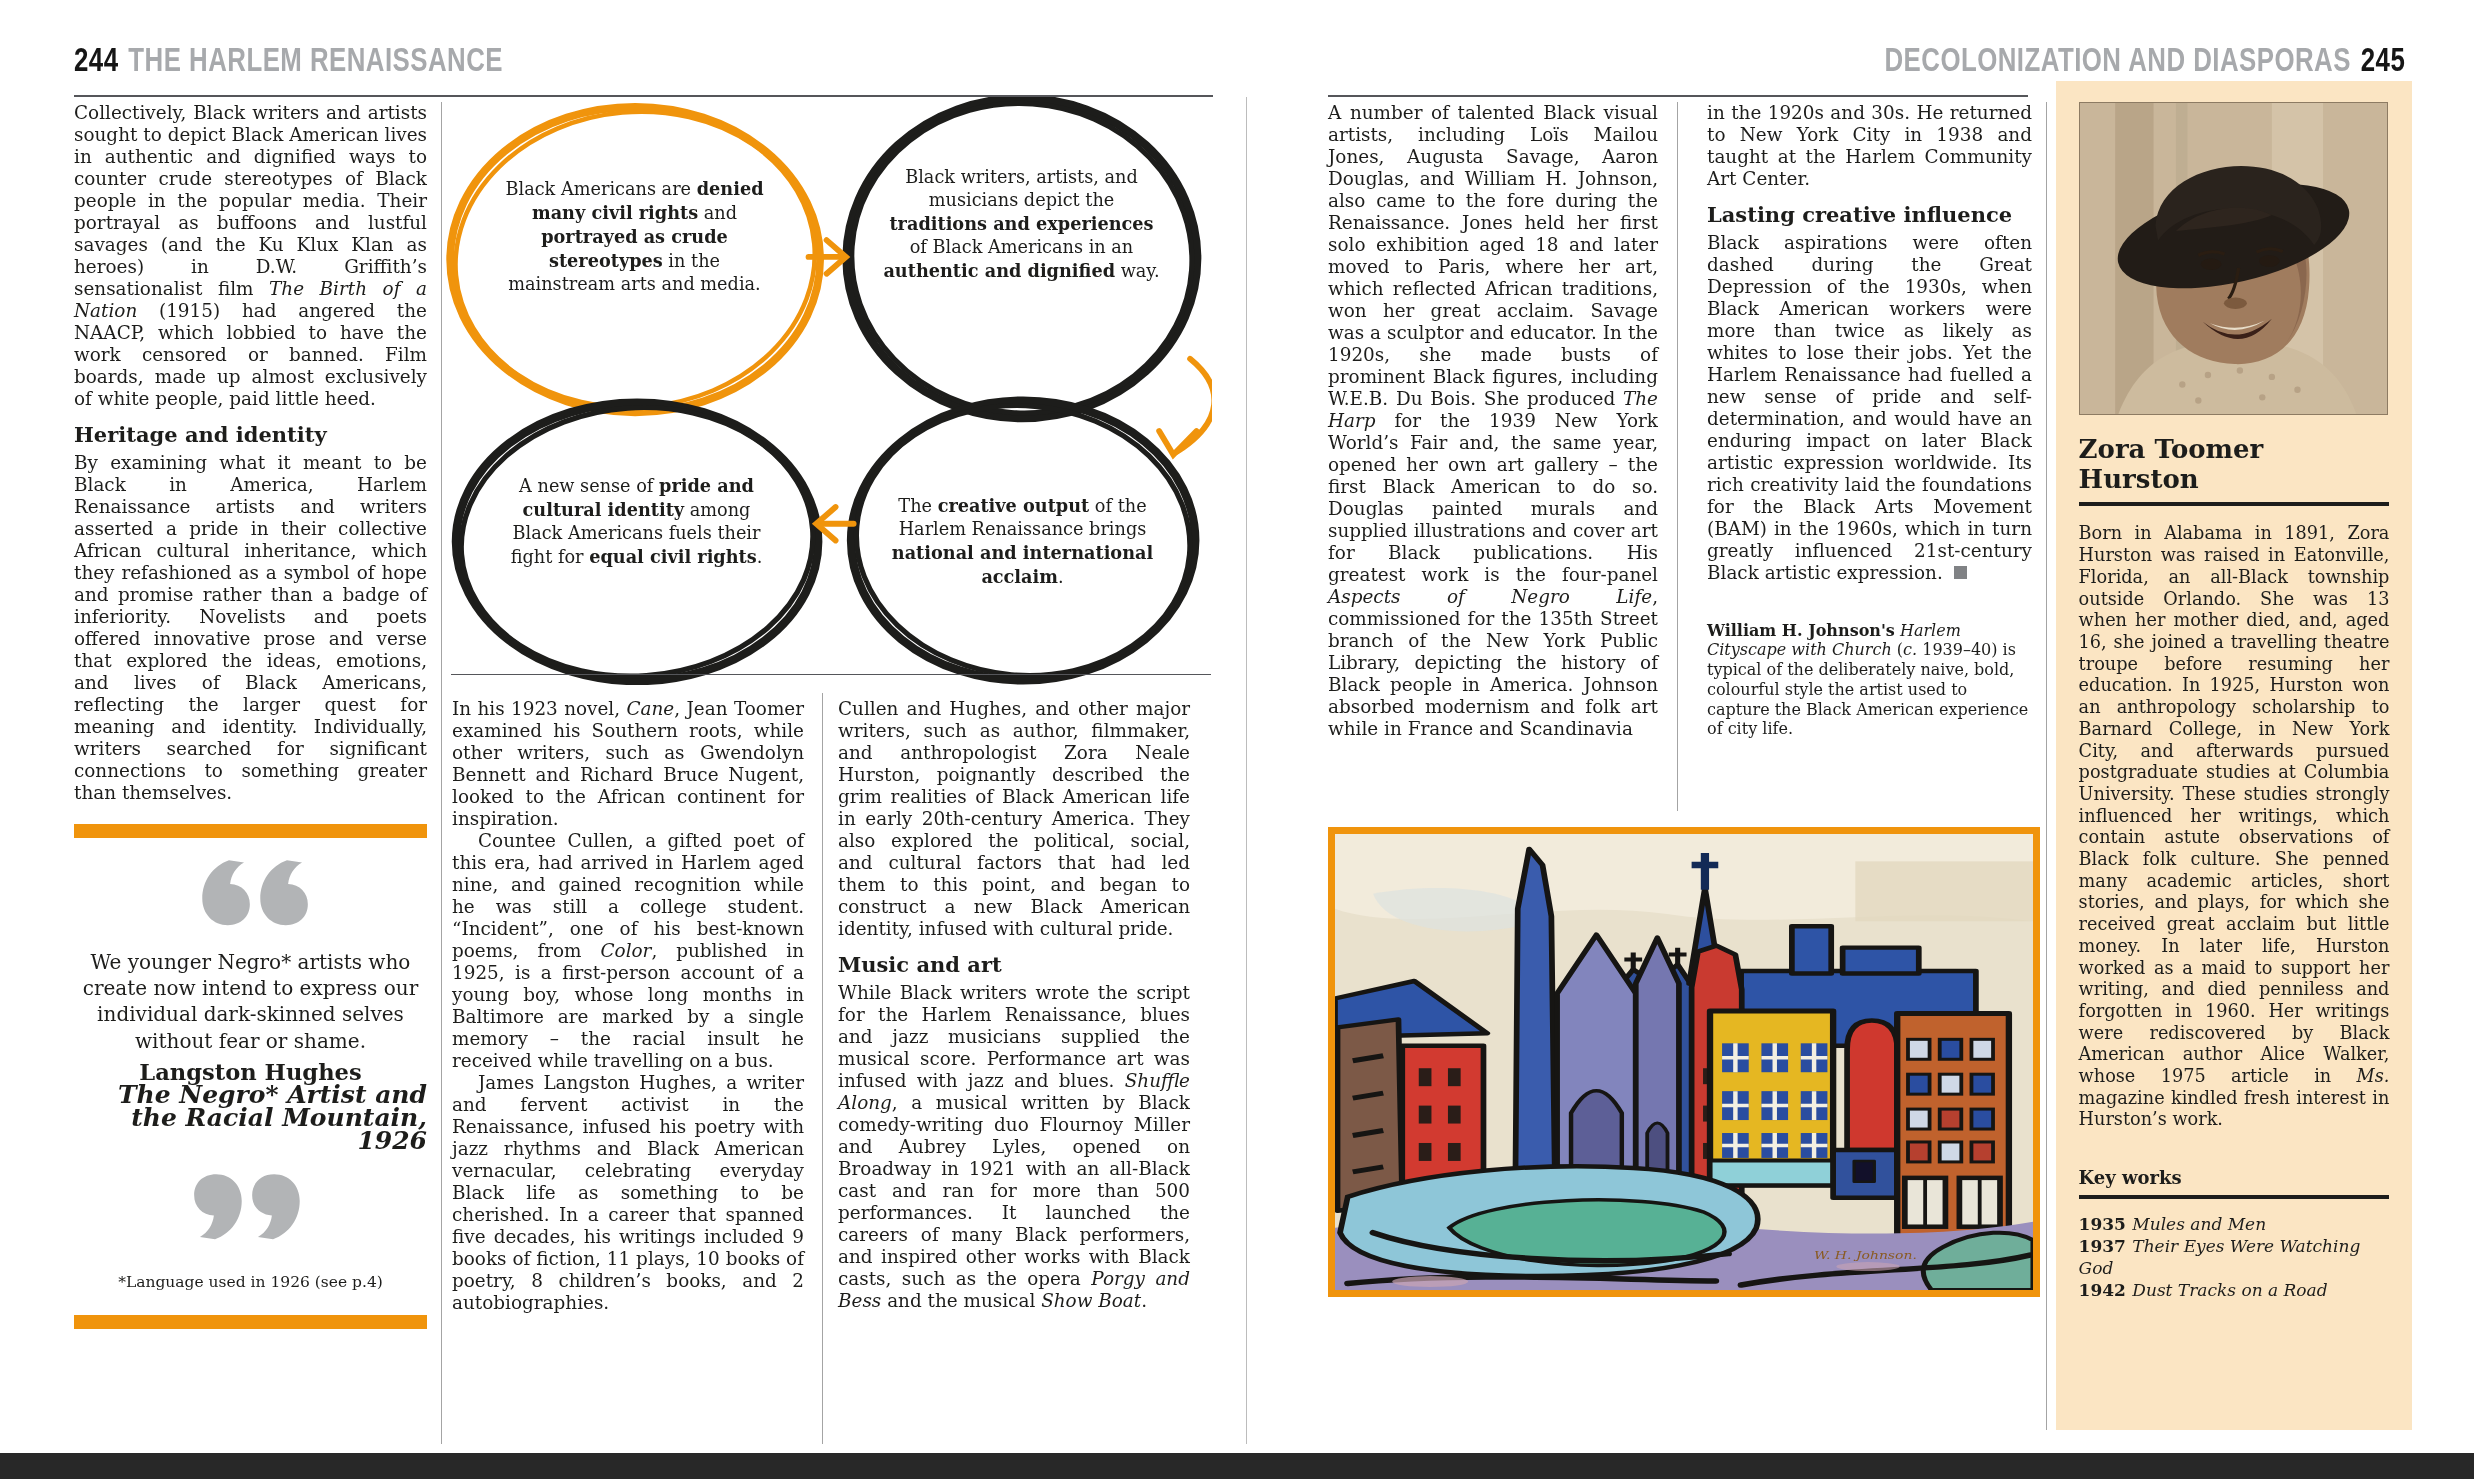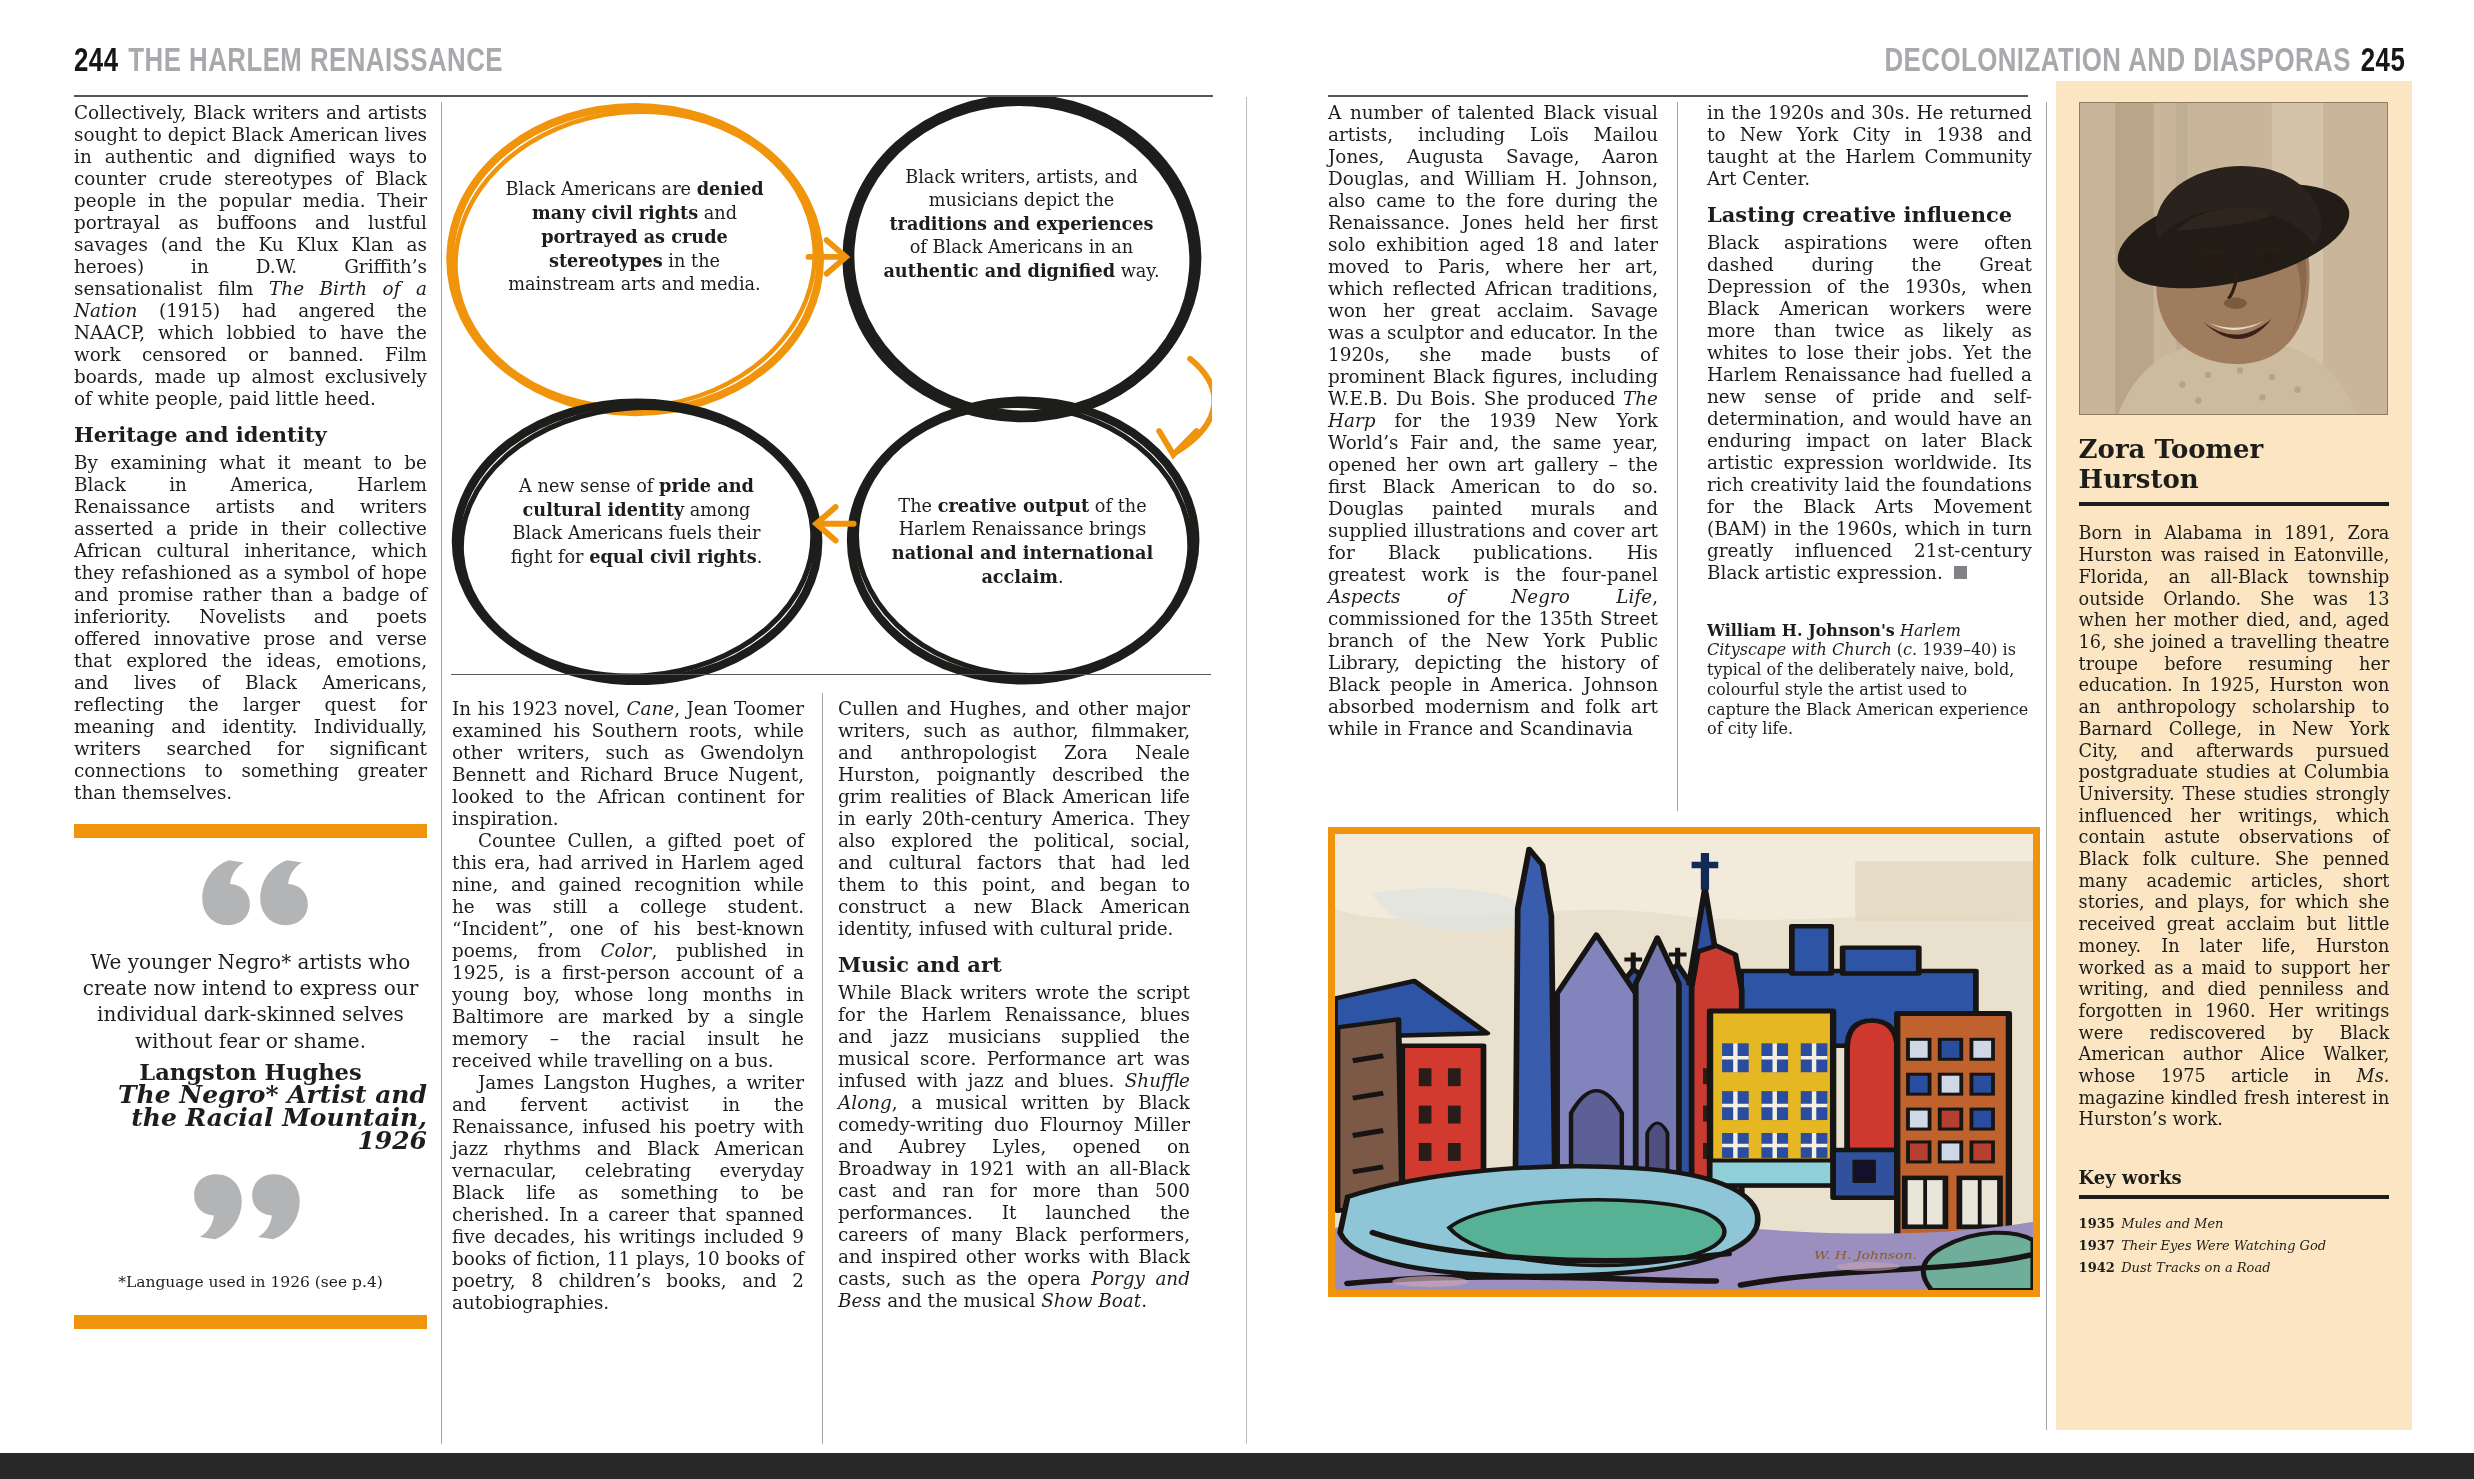--- a/index.html
+++ b/index.html
@@ -56,21 +56,21 @@
   
   #sidebar{ position:absolute; left:2056px; top:81px; width:356px; height:1349px; background:var(--cream); }
   .sb-pad{ padding:21px 22.6px 0 22.6px; }
   #photo-frame{ width:309px; height:313px; border:1.3px solid #8d7b63; box-sizing:border-box; background:#c9b69a; }
   #photo-frame svg{ display:block; width:100%; height:100%; }
   .sb-name{ font-weight:bold; font-size:26px; margin-top:19.3px; }
   .sb-rule{ height:4.5px; background:var(--ink); margin-top:7.7px; }
   .sb-bio{ margin-top:17px; font-size:17.7px; line-height:21.7px; text-align:justify; }
   .kw-head{ font-weight:bold; font-size:18px; margin-top:36px; }
   .kw-rule{ height:4.5px; background:var(--ink); margin-top:6.4px; }
-  .kw-list{ margin-top:14px; font-size:13px; line-height:22px; }
+  .kw-list{ margin-top:14px; font-size:17px; line-height:22px; }
   .kw-year{ font-weight:bold; margin-right:6.4px; } .kw-title{ font-style:italic; }
 
   #bottombar{ position:absolute; left:0; top:1453px; width:2475px; height:27px; background:#282828; }
 </style>
 </head>
 <body>
 
 <div id="stage">
 
   <div class="hdr" id="hdrL">

